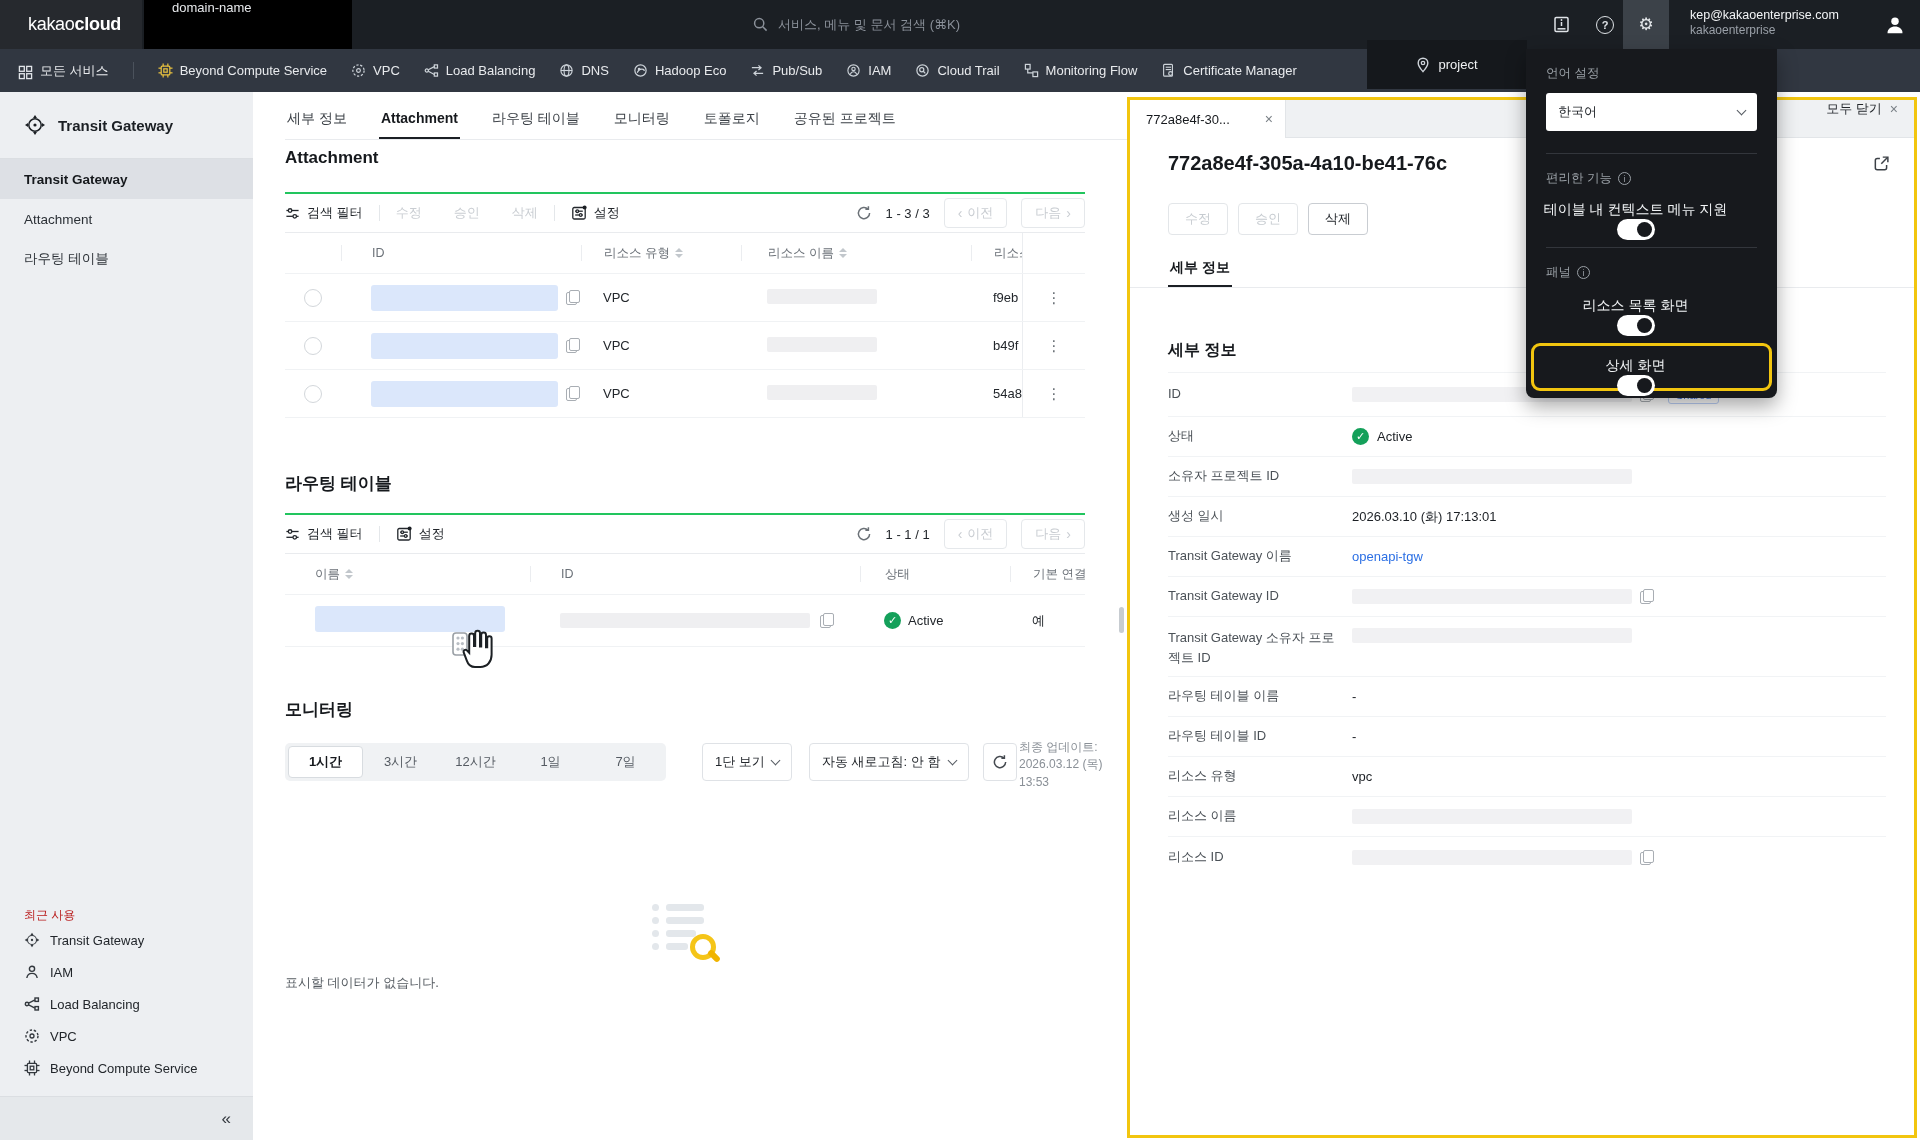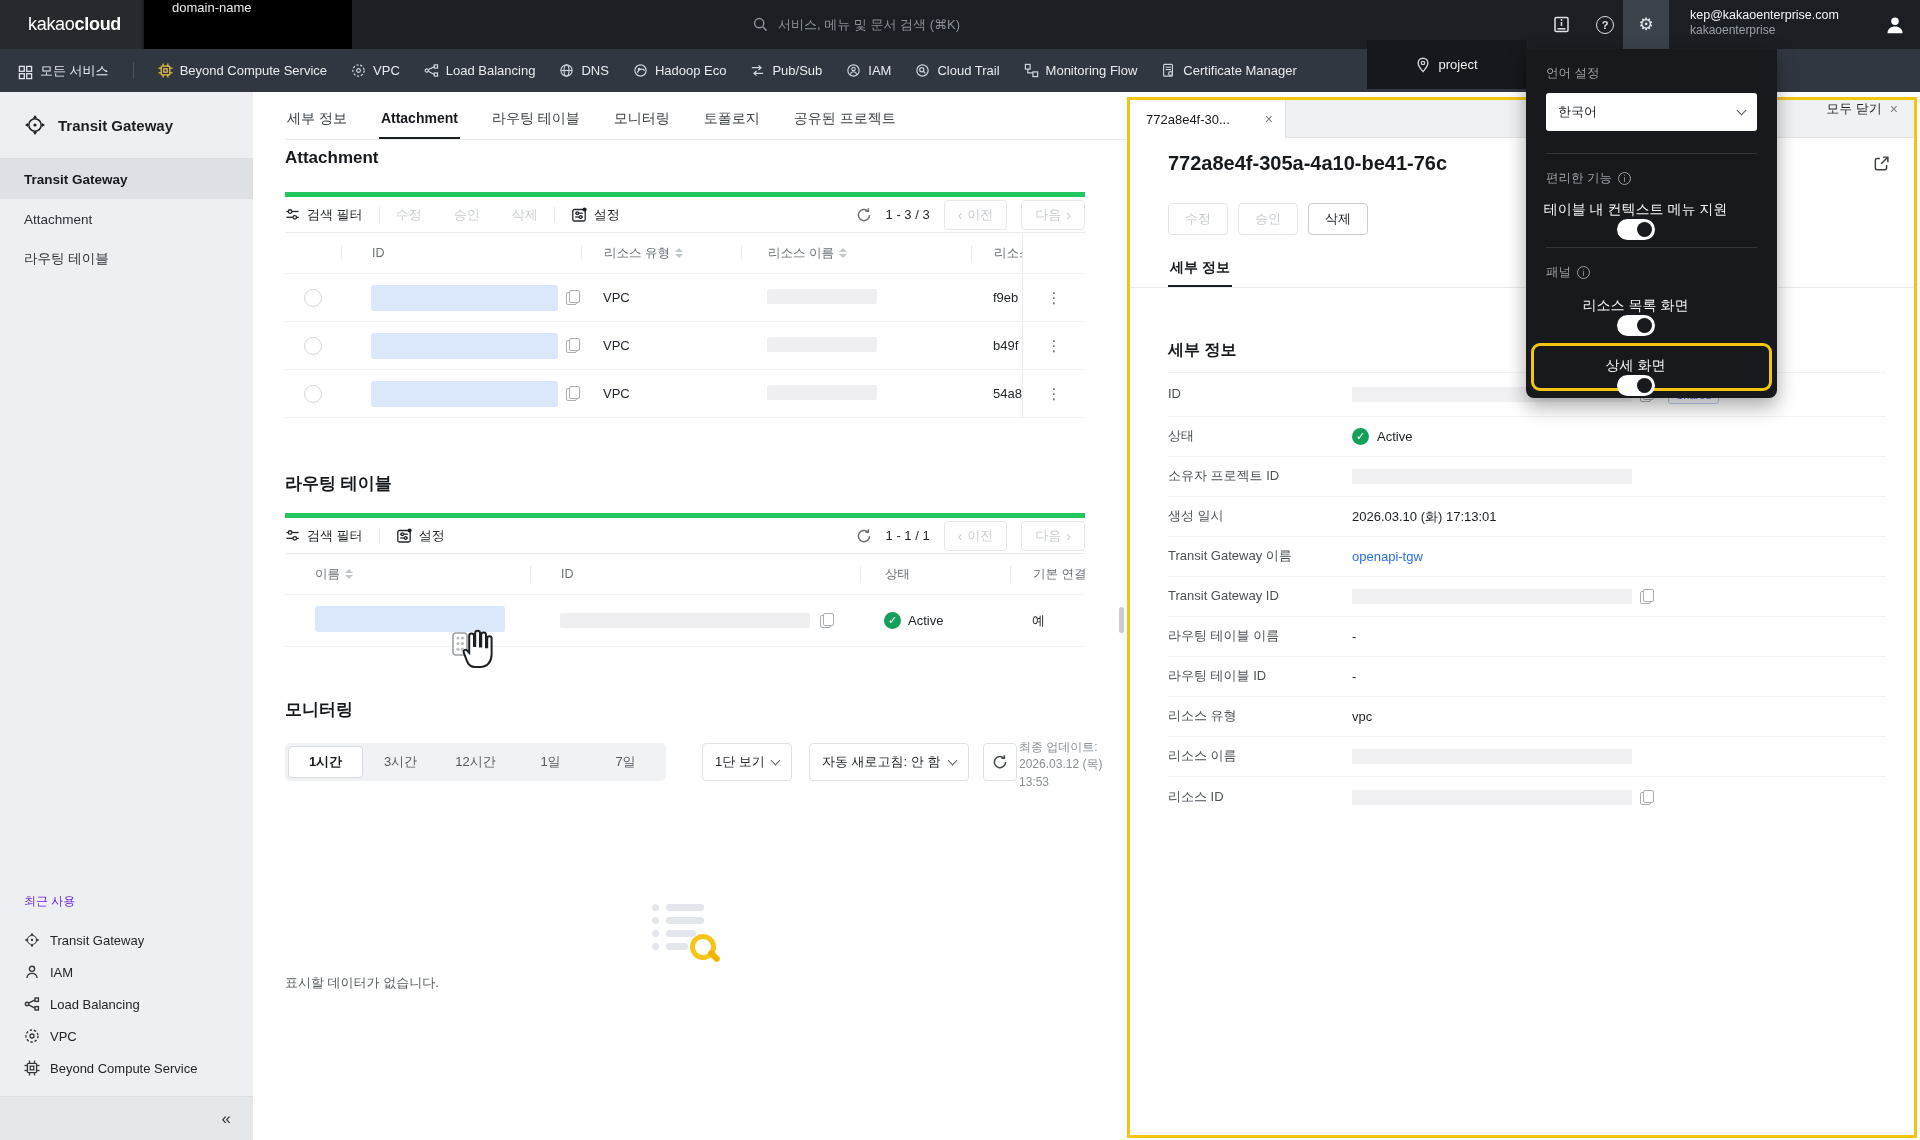--- a/index.html
+++ b/index.html
@@ -31,32 +31,32 @@
 .nav-item { display:inline-flex; align-items:flex-end; gap:7px; color:#e8eaed; font-size:13px; cursor:pointer; white-space:nowrap; }
 .nav-divider { width:1px; height:17px; background:#4b525c; }
 
 
 .sidebar { position:absolute; left:0; top:92px; width:253px; height:1048px; background:#edeff2; z-index:30; }
 .sb-header { height:67px; display:flex; align-items:center; gap:12px; padding-left:24px; border-bottom:1px solid #dbdee2; }
 .sb-title { font-size:15px; font-weight:700; color:#1b1f24; }
 .sb-item { height:40px; display:flex; align-items:center; padding-left:24px; font-size:13.5px; color:#2b3036; cursor:pointer; }
 .sb-item.active { background:#dde0e5; font-weight:700; color:#16191d; }
 .sb-recent { position:absolute; left:0; bottom:44px; width:253px; padding:10px 0 12px 24px; }
-.sb-recent-label { color:#6d28d9; font-size:12px; margin-bottom:14px; }
+.sb-recent-label { color:#b91c1c; font-size:12px; }
 .sb-recent-item { display:flex; align-items:center; gap:10px; height:32px; font-size:13px; color:#22262b; cursor:pointer; }
 .sb-footer { position:absolute; left:0; bottom:0; width:253px; height:44px; background:#e5e8eb; display:flex; align-items:center; justify-content:flex-end; padding-right:22px; border-top:1px solid #dbdee2; }
 .collapse-glyph { font-size:17px; color:#33383e; cursor:pointer; }
 
 
 .main { position:absolute; left:253px; top:92px; width:874px; height:1048px; background:#fff; }
 .tabs-row { position:absolute; left:32px; right:0; top:12px; height:36px; border-bottom:1px solid #e9ebee; display:flex; gap:30px; }
 .tab { font-size:14px; color:#3c4147; padding:6px 2px; cursor:pointer; white-space:nowrap; }
 .tab.active { font-weight:700; color:#16191d; border-bottom:2px solid #1b1f24; }
 .h2 { position:absolute; left:32px; font-size:17px; font-weight:700; color:#16191d; }
-.toolbar { position:absolute; left:32px; right:42px; height:41px; border-top:5px solid #22c55e; border-bottom:1px solid #e9ebee; display:flex; align-items:center; }
+.toolbar { position:absolute; left:32px; right:42px; height:41px; border-top:2px solid #22c55e; border-bottom:1px solid #e9ebee; display:flex; align-items:center; }
 .tb-btn { display:inline-flex; align-items:center; gap:7px; font-size:13px; color:#23272c; cursor:pointer; }
 .tb-disabled { color:#c9cdd2; cursor:default; }
 .tb-sep { width:1px; height:16px; background:#e4e7ea; margin:0 16px; }
 .tb-right { margin-left:auto; display:flex; align-items:center; gap:14px; }
 .page-txt { font-size:13px; color:#23272c; }
 .pg-btn { height:30px; padding:0 13px; border:1px solid #e5e8eb; border-radius:4px; color:#c9cdd2; font-size:13px; display:inline-flex; align-items:center; gap:5px; background:#fff; }
 .chev-txt { font-size:14px; }
 
 
 .tbl { position:absolute; left:32px; right:42px; }
@@ -731,20 +731,26 @@
       <span class="f-label">Transit Gateway 이름</span>
       <span class="f-value link">openapi-tgw</span>
     </div>
     <div class="f-row">
       <span class="f-label">Transit Gateway ID</span>
       <span class="f-value">
         <span class="sk-val"></span>
         <span class="i-copy"></span>
       </span>
     </div>
+    <div class="f-row tall">
+      <span class="f-label">Transit Gateway 소유자 프로젝트 ID</span>
+      <span class="f-value">
+          <span class="sk-val"></span>
+        </span>
+    </div>
     <div class="f-row">
       <span class="f-label">라우팅 테이블 이름</span>
       <span class="f-value">-</span>
     </div>
     <div class="f-row">
       <span class="f-label">라우팅 테이블 ID</span>
       <span class="f-value">-</span>
     </div>
     <div class="f-row">
       <span class="f-label">리소스 유형</span>

